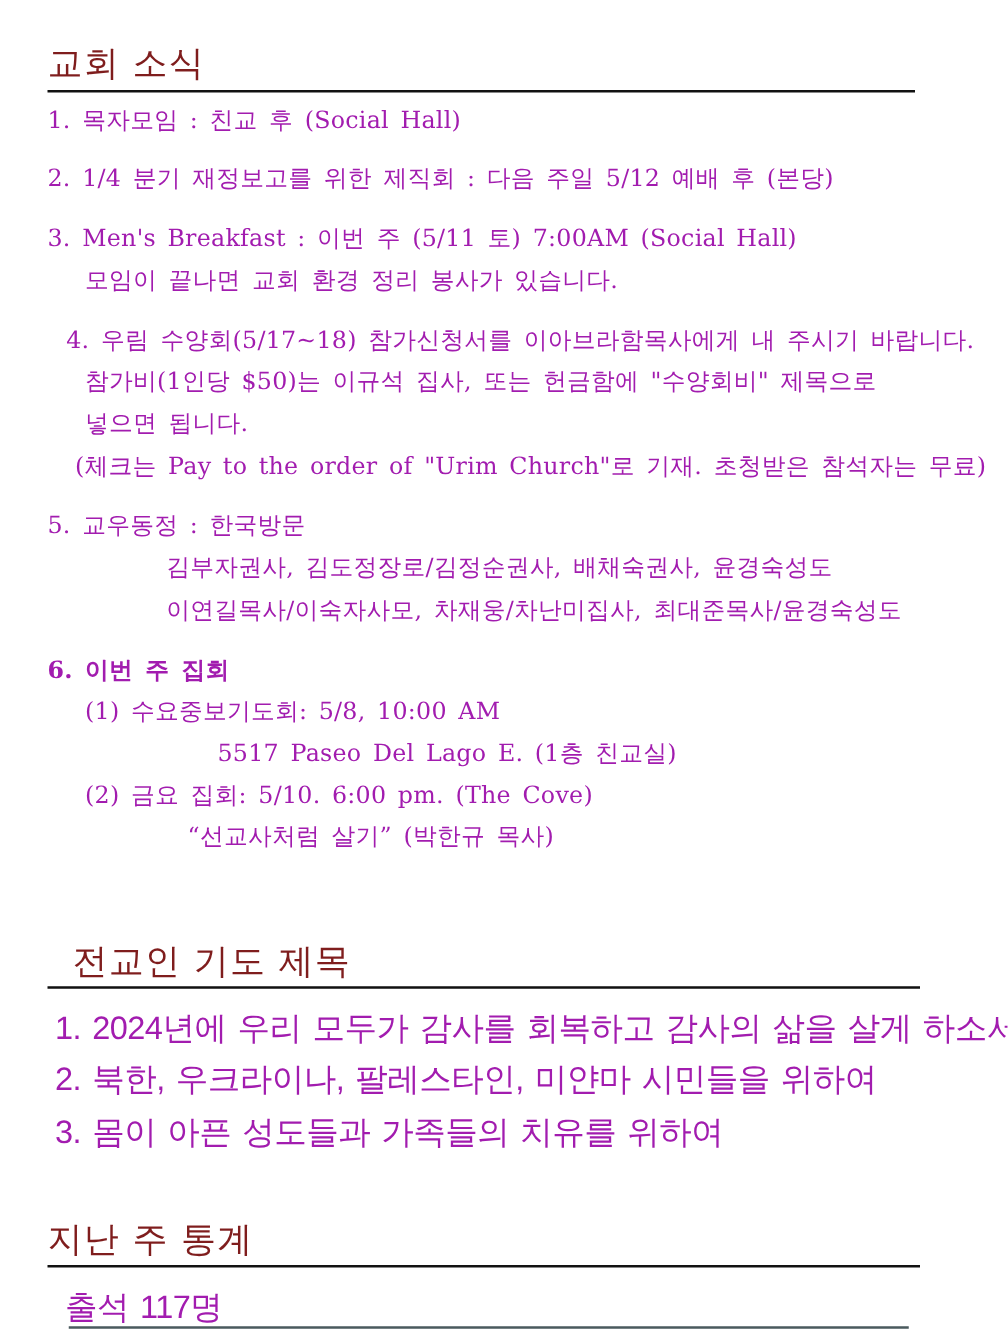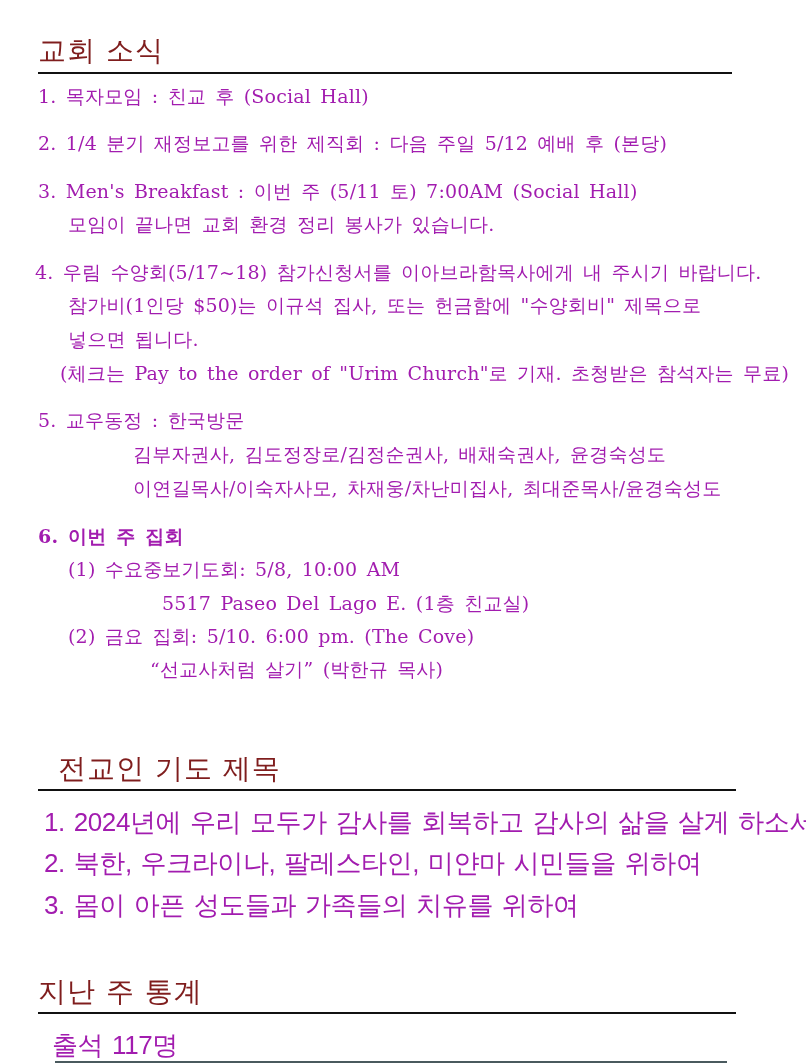--- a/index.html
+++ b/index.html
@@ -34,32 +34,32 @@
   <div class="heading" style="top:34px;">교회 소식</div>
   <div class="rule" style="left:38px; top:72px; width:694px;"></div>
 
   <div class="line" style="left:38px; top:84px;">1. 목자모임 : 친교 후 (Social Hall)</div>
 
   <div class="line" style="left:38px; top:131px;">2. 1/4 분기 재정보고를 위한 제직회 : 다음 주일 5/12 예배 후 (본당)</div>
 
   <div class="line" style="left:38px; top:179px;">3. Men's Breakfast : 이번 주 (5/11 토) 7:00AM (Social Hall)</div>
   <div class="line" style="left:68px; top:212px;">모임이 끝나면 교회 환경 정리 봉사가 있습니다.</div>
 
-  <div class="line" style="left:35px; top:260px;">4. 우림 수양회(5/17~18) 참가신청서를 이아브라함목사에게 내 주시기 바랍니다.</div>
+  <div class="line" style="left:53px; top:260px;">4. 우림 수양회(5/17~18) 참가신청서를 이아브라함목사에게 내 주시기 바랍니다.</div>
   <div class="line" style="left:68px; top:293px;">참가비(1인당 $50)는 이규석 집사, 또는 헌금함에 "수양회비" 제목으로</div>
   <div class="line" style="left:68px; top:327px;">넣으면 됩니다.</div>
   <div class="line" style="left:60px; top:361px;">(체크는 Pay to the order of "Urim Church"로 기재. 초청받은 참석자는 무료)</div>
 
   <div class="line" style="left:38px; top:408px;">5. 교우동정 : 한국방문</div>
   <div class="line" style="left:133px; top:442px;">김부자권사, 김도정장로/김정순권사, 배채숙권사, 윤경숙성도</div>
   <div class="line" style="left:133px; top:476px;">이연길목사/이숙자사모, 차재웅/차난미집사, 최대준목사/윤경숙성도</div>
 
   <div class="line" style="left:38px; top:524px;font-weight:bold;">6. 이번 주 집회</div>
   <div class="line" style="left:68px; top:557px;">(1) 수요중보기도회: 5/8, 10:00 AM</div>
-  <div class="line" style="left:162px; top:591px;">5517 Paseo Del Lago E. (1층 친교실)</div>
+  <div class="line" style="left:174px; top:591px;">5517 Paseo Del Lago E. (1층 친교실)</div>
   <div class="line" style="left:68px; top:624px;">(2) 금요 집회: 5/10. 6:00 pm. (The Cove)</div>
   <div class="line" style="left:150px; top:657px;">“선교사처럼 살기” (박한규 목사)</div>
 </div>
 
 <div>
   <div class="heading" style="top:752px;margin-left:20px;">전교인 기도 제목</div>
   <div class="rule" style="left:38px; top:789px; width:698px;"></div>
 
   <div class="line sans" style="left:44px; top:810px;">1. 2024년에 우리 모두가 감사를 회복하고 감사의 삶을 살게 하소서</div>
   <div class="line sans" style="left:44px; top:851px;">2. 북한, 우크라이나, 팔레스타인, 미얀마 시민들을 위하여</div>

